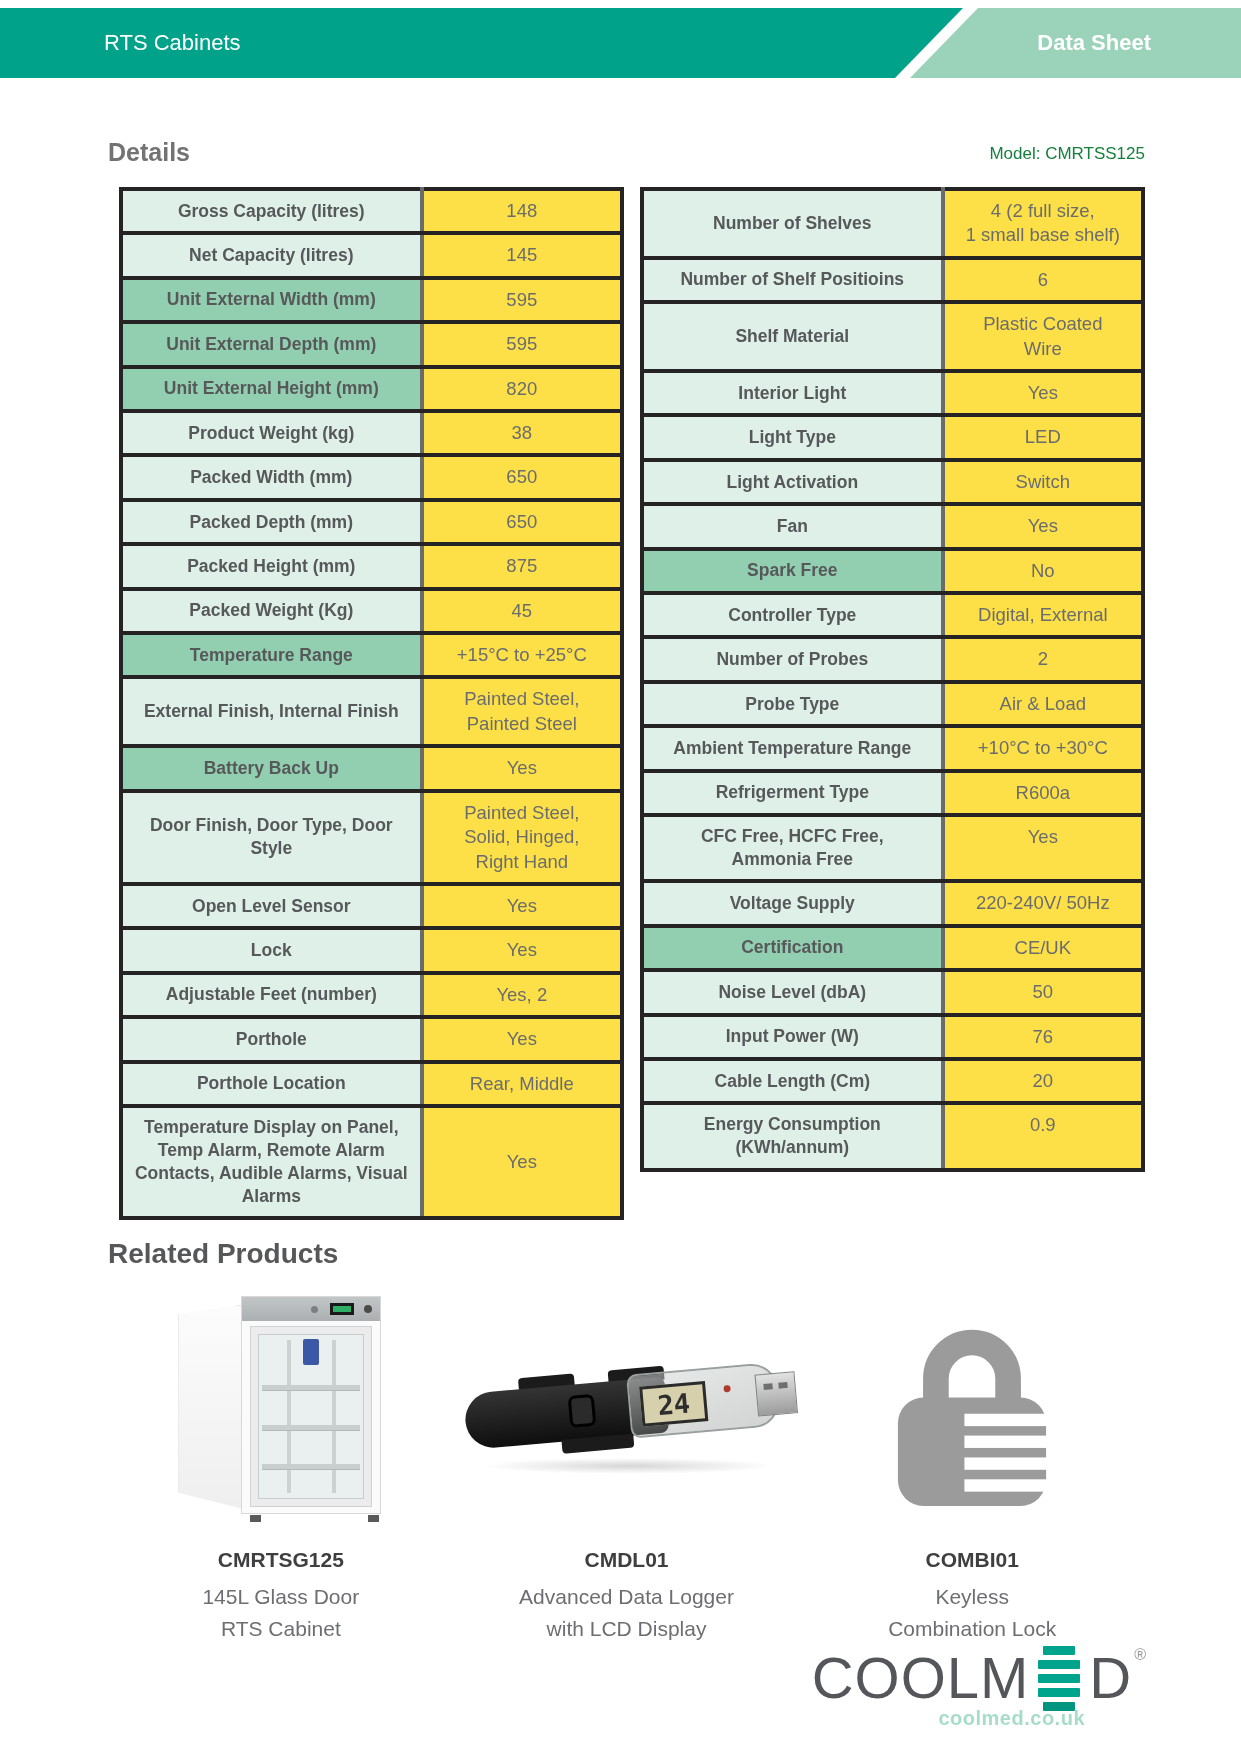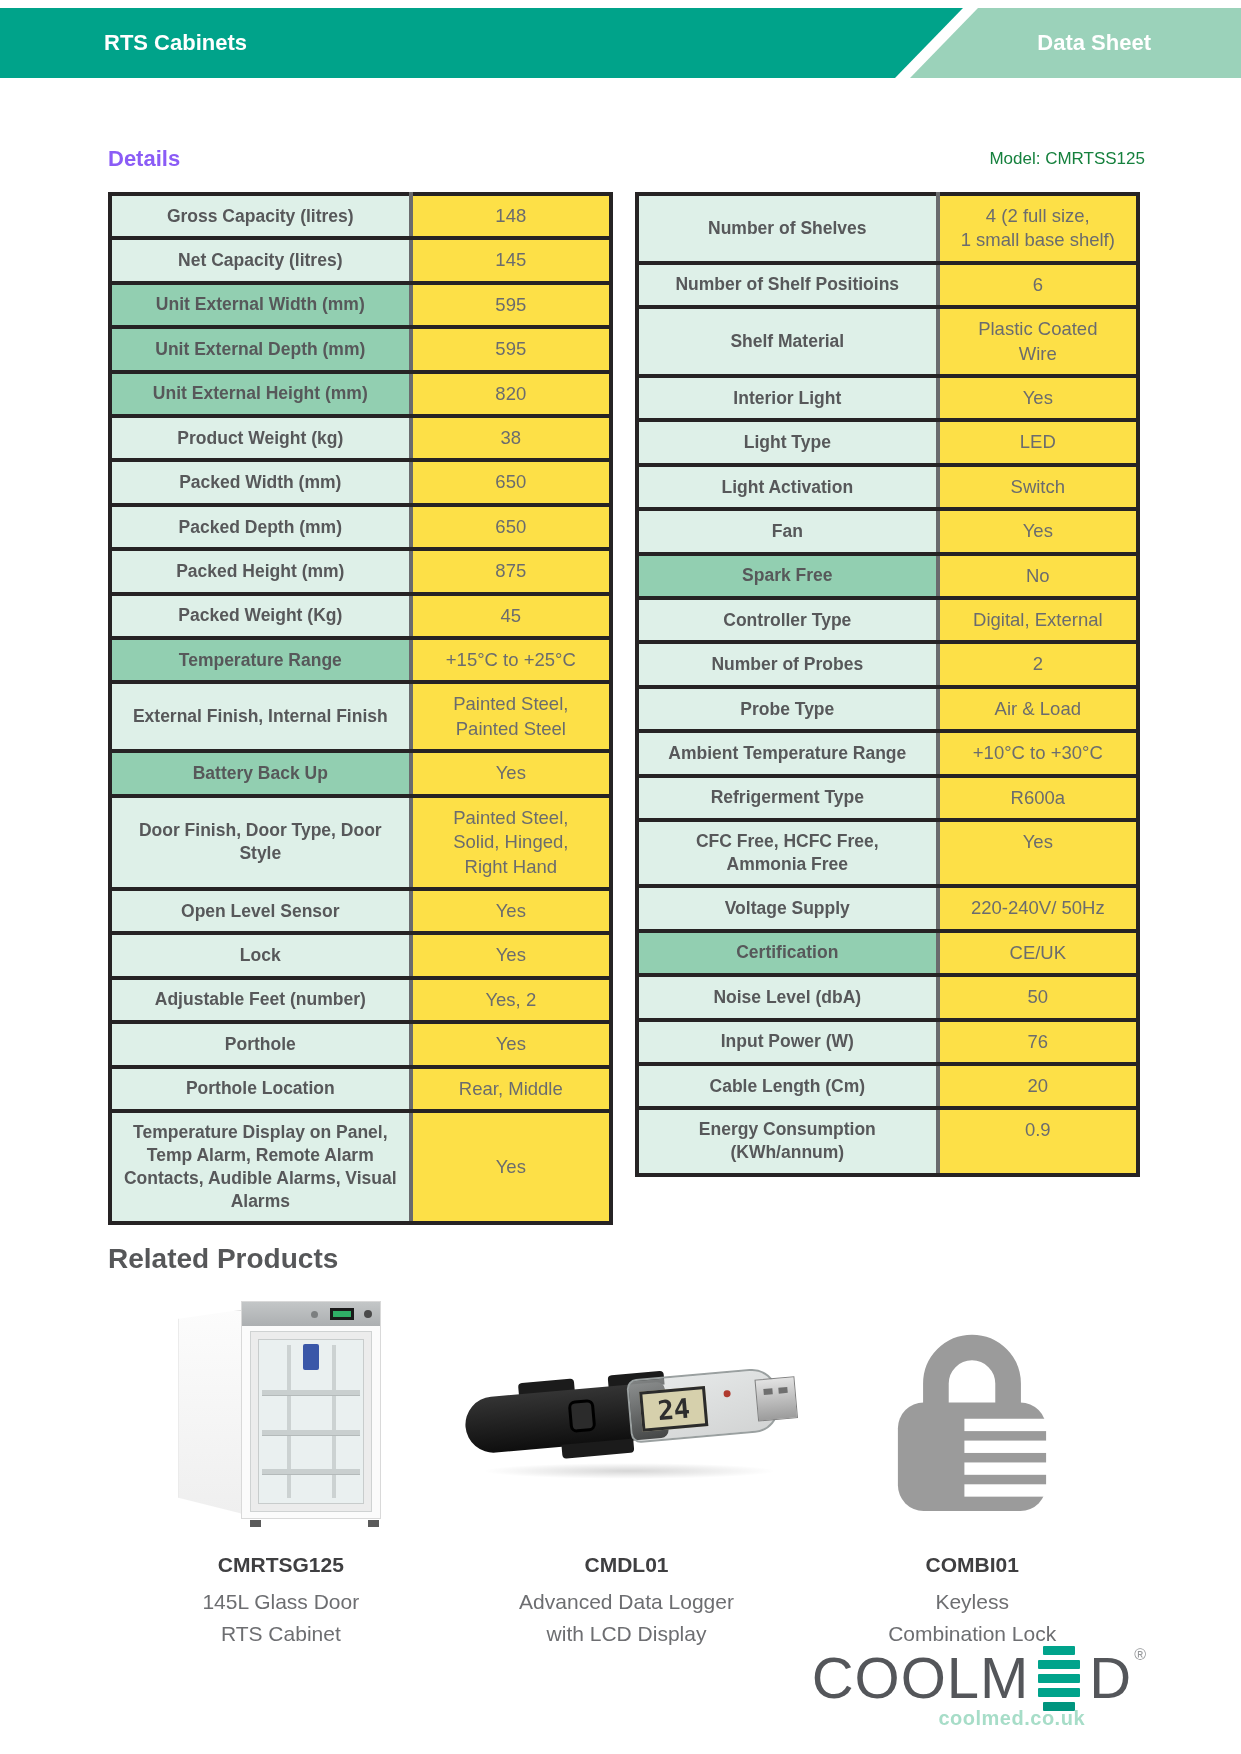--- a/index.html
+++ b/index.html
@@ -7,31 +7,31 @@
   body { font-family:"Liberation Sans", sans-serif; color:#58595b; }
   .page { position:relative; width:1241px; height:1754px; margin:0 auto; background:#fff; overflow:hidden; }
 
   
   .topbar { position:absolute; top:8px; left:0; width:100%; height:70px; }
   .topbar-main { position:absolute; inset:0; background:#00a38a;
                  clip-path:polygon(0 0, 963px 0, 895px 100%, 0 100%); }
   .topbar-accent { position:absolute; inset:0; background:#9bd2ba;
                  clip-path:polygon(978px 0, 100% 0, 100% 100%, 910px 100%); }
   .topbar-left { position:absolute; left:104px; top:0; height:100%;
-                 display:flex; align-items:center; color:#fff; font-size:22px; font-weight:bold; }
+                 display:flex; align-items:center; color:#fff; font-size:22px; font-weight:normal; }
   .topbar-right { position:absolute; right:90px; top:0; height:100%;
                  display:flex; align-items:center; color:#fff; font-size:22px; font-weight:bold; }
 
   
   .content { position:absolute; top:78px; left:108px; width:1037px; }
   .details-row { display:flex; justify-content:space-between; align-items:flex-end; margin-top:60px; }
-  .details-title { font-size:22px; font-weight:bold; color:#8b5cf6;margin-top:8px; }
+  .details-title { font-size:25px; font-weight:bold; color:#737373; }
   .model-label { font-size:17px; color:#15803d; padding-bottom:3px; }
 
-  .tables { display:flex; gap:22px; margin-top:20px; align-items:flex-start; }
+  .tables { display:flex; gap:16px; margin-top:20px; align-items:flex-start;justify-content:flex-end; }
   table.spec { border-collapse:collapse; width:505px; table-layout:fixed; border:4px solid #262324; }
   table.spec th, table.spec td {
       border-top:4px solid #262324; border-bottom:4px solid #262324;
       padding:8px 8px; text-align:center; vertical-align:middle;
       white-space:pre-line; line-height:1.32;
   }
   table.spec th { width:60%; background:#def0e8; color:#57585a; font-size:17.5px; font-weight:bold;
       border-right:4px solid #6a6b6d; }
   table.spec td { background:#fde047; color:#6b6c6e; font-size:18.5px; font-weight:normal; }
   table.spec tr.hl th { background:#92cfb1; }

